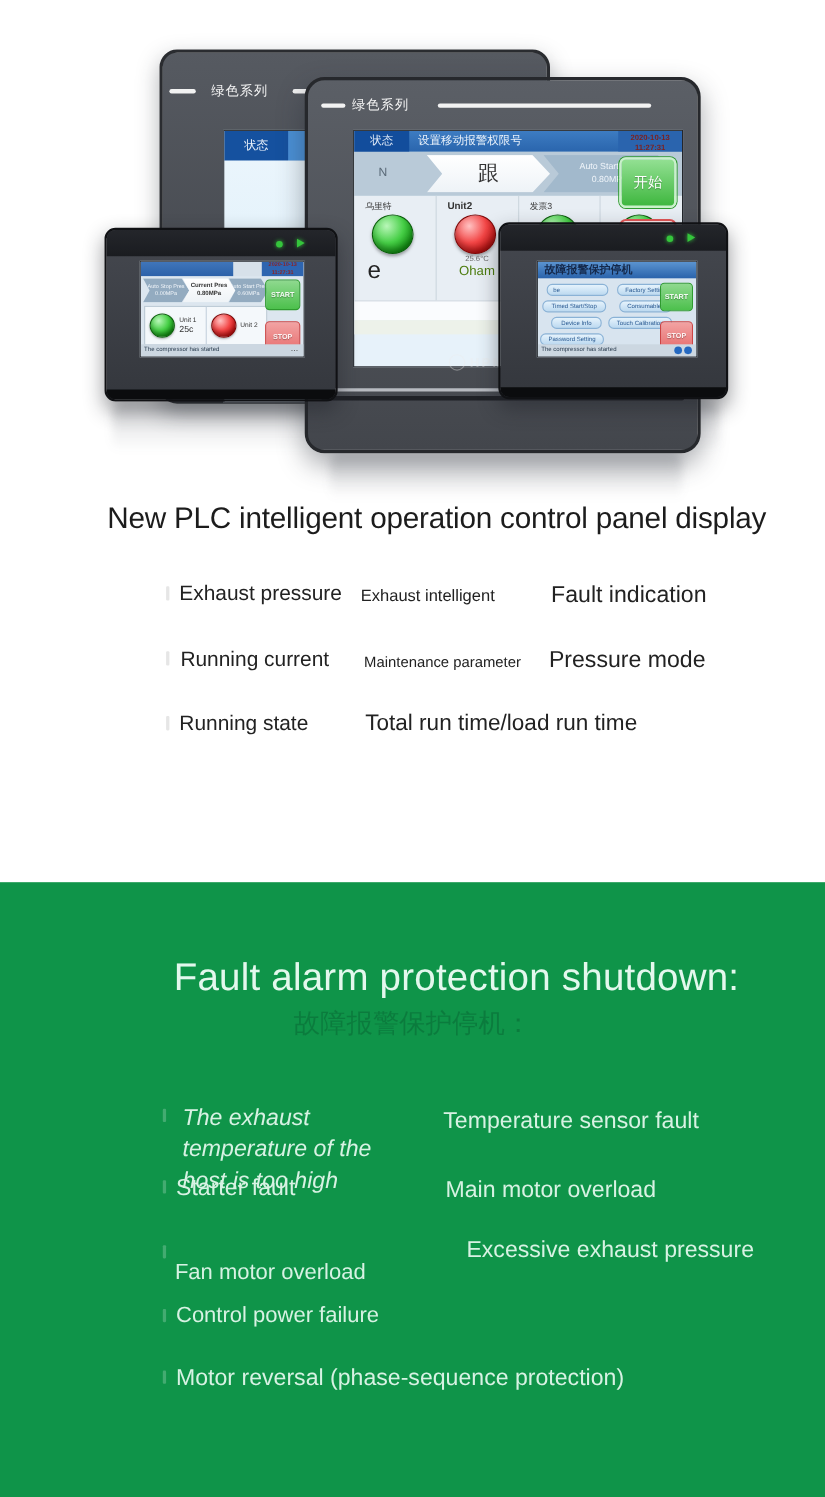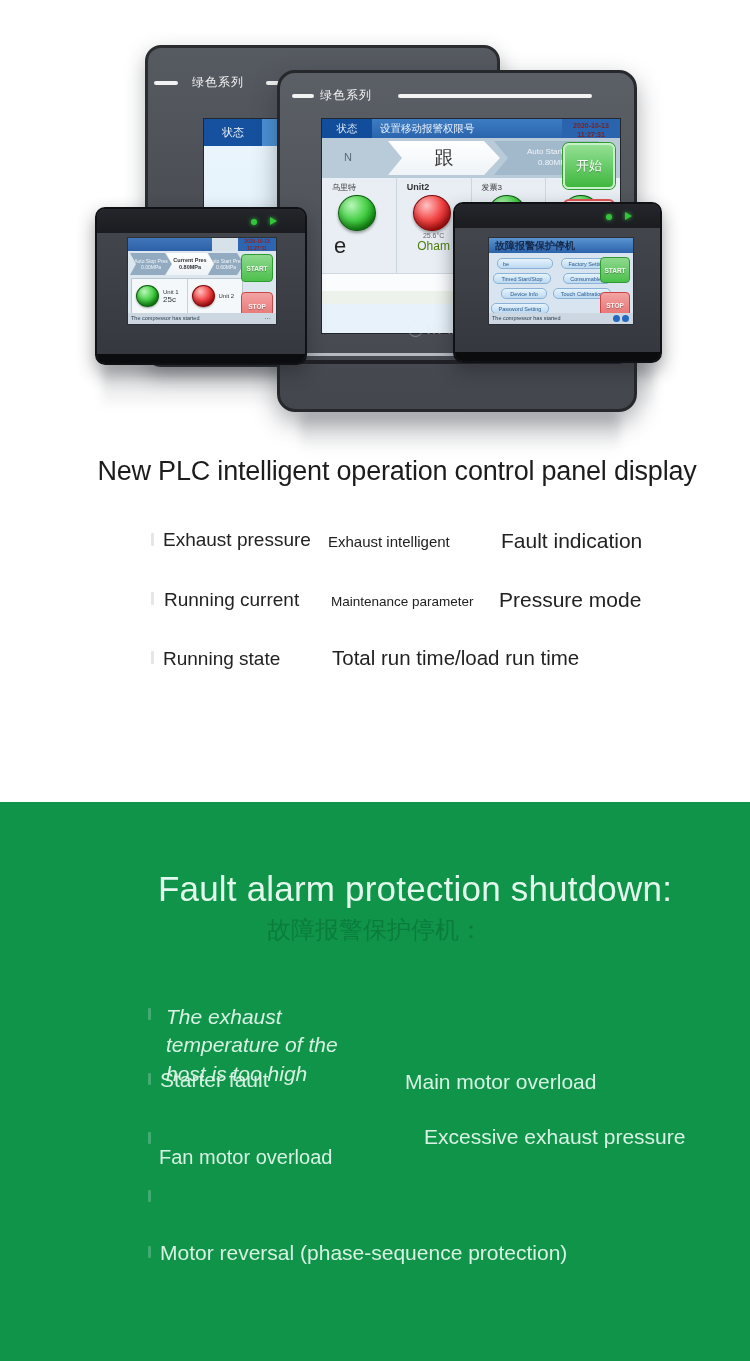--- a/index.html
+++ b/index.html
@@ -360,20 +360,22 @@
     <div class="faults-ghost">故障报警保护停机：</div>
     <div class="faults-heading">Fault alarm protection shutdown:</div>
 
     <div class="gtick gt0"></div>
     <div class="gtick gt1"></div>
     <div class="gtick gt2"></div>
     <div class="gtick gt3"></div>
     <div class="gtick gt4"></div>
 
     <div class="fault i0">The exhaust temperature of the host is too high</div>
+    <div class="fault i1">Temperature sensor fault</div>
     <div class="fault i2">Starter fault</div>
     <div class="fault i3">Main motor overload</div>
     <div class="fault i4">Fan motor overload</div>
     <div class="fault i5">Excessive exhaust pressure</div>
+    <div class="fault i6">Control power failure</div>
     <div class="fault i8">Motor reversal (phase-sequence protection)</div>
   </div>
 
 </div>
 
 </body></html>

